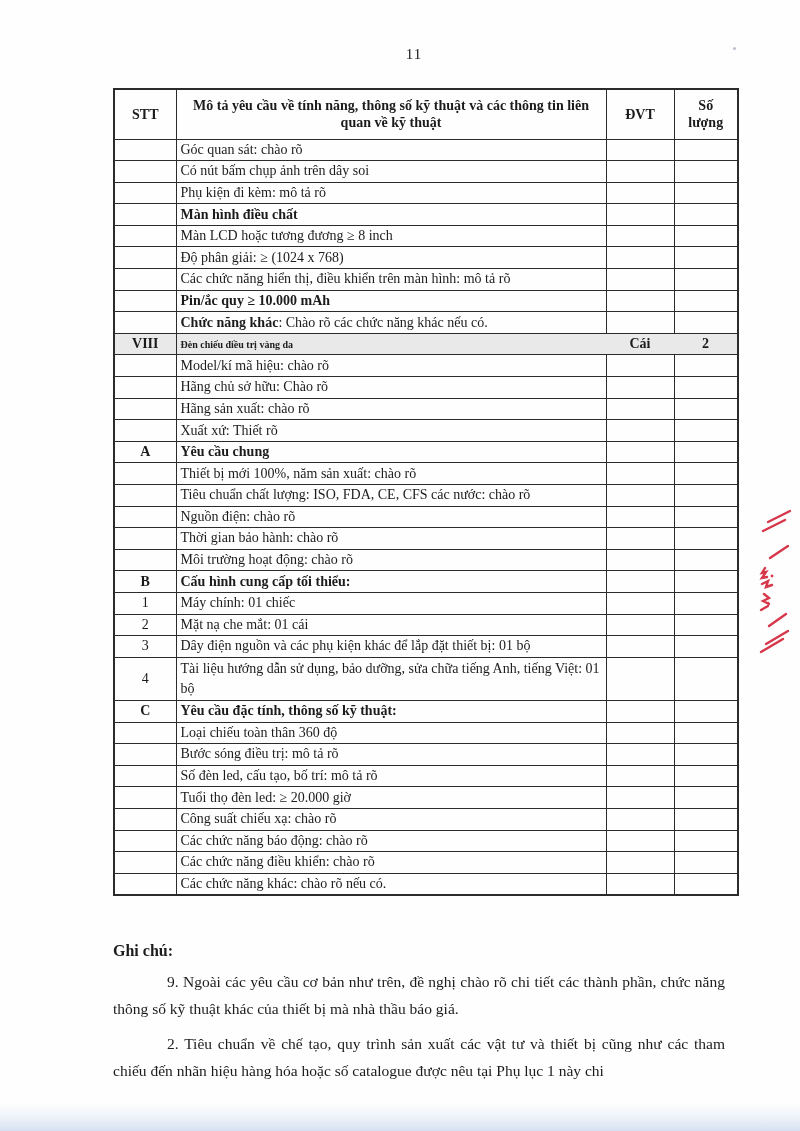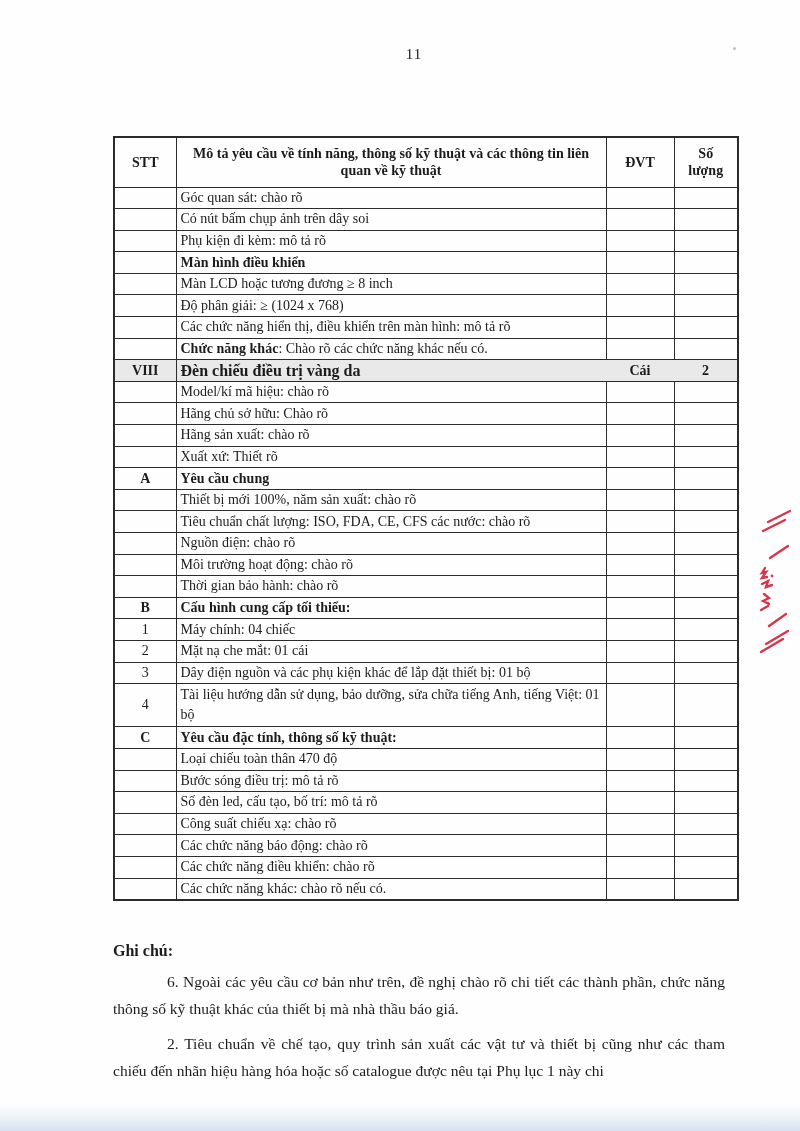--- a/index.html
+++ b/index.html
@@ -29,41 +29,41 @@
     border-collapse: collapse;
     table-layout: fixed;
     font-size: 14px;
   }
   table.spec td, table.spec th {
     border: 1px solid var(--border);
     padding: 0 4px;
     vertical-align: middle;
     overflow: hidden;
   }
-  table.spec { border: 2px solid var(--border); margin-top: 48px; }
+  table.spec { border: 2px solid var(--border); }
   col.w-stt { width: 62px; }
   col.w-desc { width: 430px; }
   col.w-dvt { width: 68px; }
   col.w-qty { width: 64px; }
   tr.hdr { height: 50px; }
   tr.hdr th {
     font-weight: bold; text-align: center; font-size: 14px;
     line-height: 1.25; padding: 2px 5px;
   }
   tbody tr { height: 21.6px; padding-left: 28px; }
   tbody tr.tall { height: 43.2px; }
   td.c-stt { text-align: center; font-weight: bold; }
   td.c-stt.plain { font-weight: normal; }
   td.c-desc { text-align: left; padding-left: 7px; white-space: nowrap; }
   tr.tall td.c-desc { white-space: normal; line-height: 1.45; }
   td.c-dvt, td.c-qty { text-align: center; }
   tr.shaded td { background: var(--shade); }
   tr.shaded td.c-desc, tr.shaded td.c-dvt { border-right: none; }
   tr.shaded td.c-dvt, tr.shaded td.c-qty { border-left: none; font-weight: bold; }
-  tr.shaded td.c-desc b { font-size: 16px; }
+  tr.shaded td.c-desc b { font-size: 10px; }
   .notes {
     position: absolute; left: 113px; top: 942px; width: 612px;
     font-size: 15.5px;
   }
   .notes-label { font-weight: bold; font-size: 16px; }
   .notes p {
     margin: 9px 0 0 0;
     text-align: justify;
     text-indent: 54px;
     line-height: 1.72;
@@ -117,39 +117,45 @@
         <td class="c-qty"></td>
       </tr>
       <tr>
         <td class="c-stt"></td>
         <td class="c-desc">Phụ kiện đi kèm: mô tả rõ</td>
         <td class="c-dvt"></td>
         <td class="c-qty"></td>
       </tr>
       <tr>
         <td class="c-stt"></td>
-        <td class="c-desc"><b>Màn hình điều khiển</b></td>
+        <td class="c-desc"><b>Màn hình điều chất</b></td>
         <td class="c-dvt"></td>
         <td class="c-qty"></td>
       </tr>
       <tr>
         <td class="c-stt"></td>
         <td class="c-desc">Màn LCD hoặc tương đương ≥ 8 inch</td>
         <td class="c-dvt"></td>
         <td class="c-qty"></td>
       </tr>
       <tr>
         <td class="c-stt"></td>
         <td class="c-desc">Độ phân giải: ≥ (1024 x 768)</td>
         <td class="c-dvt"></td>
         <td class="c-qty"></td>
       </tr>
       <tr>
         <td class="c-stt"></td>
         <td class="c-desc">Các chức năng hiển thị, điều khiển trên màn hình: mô tả rõ</td>
+        <td class="c-dvt"></td>
+        <td class="c-qty"></td>
+      </tr>
+      <tr>
+        <td class="c-stt"></td>
+        <td class="c-desc"><b>Pin/ắc quy ≥ 10.000 mAh</b></td>
         <td class="c-dvt"></td>
         <td class="c-qty"></td>
       </tr>
       <tr>
         <td class="c-stt"></td>
         <td class="c-desc"><b>Chức năng khác</b>: Chào rõ các chức năng khác nếu có.</td>
         <td class="c-dvt"></td>
         <td class="c-qty"></td>
       </tr>
       <tr class="shaded">
@@ -201,39 +207,39 @@
         <td class="c-qty"></td>
       </tr>
       <tr>
         <td class="c-stt"></td>
         <td class="c-desc">Nguồn điện: chào rõ</td>
         <td class="c-dvt"></td>
         <td class="c-qty"></td>
       </tr>
       <tr>
         <td class="c-stt"></td>
+        <td class="c-desc">Thời gian bảo hành: chào rõ</td>
+        <td class="c-dvt"></td>
+        <td class="c-qty"></td>
+      </tr>
+      <tr>
+        <td class="c-stt"></td>
         <td class="c-desc">Môi trường hoạt động: chào rõ</td>
-        <td class="c-dvt"></td>
-        <td class="c-qty"></td>
-      </tr>
-      <tr>
-        <td class="c-stt"></td>
-        <td class="c-desc">Thời gian bảo hành: chào rõ</td>
         <td class="c-dvt"></td>
         <td class="c-qty"></td>
       </tr>
       <tr>
         <td class="c-stt">B</td>
         <td class="c-desc"><b>Cấu hình cung cấp tối thiểu:</b></td>
         <td class="c-dvt"></td>
         <td class="c-qty"></td>
       </tr>
       <tr>
         <td class="c-stt plain">1</td>
-        <td class="c-desc">Máy chính: 04 chiếc</td>
+        <td class="c-desc">Máy chính: 01 chiếc</td>
         <td class="c-dvt"></td>
         <td class="c-qty"></td>
       </tr>
       <tr>
         <td class="c-stt plain">2</td>
         <td class="c-desc">Mặt nạ che mắt: 01 cái</td>
         <td class="c-dvt"></td>
         <td class="c-qty"></td>
       </tr>
       <tr>
@@ -249,33 +255,39 @@
         <td class="c-qty"></td>
       </tr>
       <tr>
         <td class="c-stt">C</td>
         <td class="c-desc"><b>Yêu cầu đặc tính, thông số kỹ thuật:</b></td>
         <td class="c-dvt"></td>
         <td class="c-qty"></td>
       </tr>
       <tr>
         <td class="c-stt"></td>
-        <td class="c-desc">Loại chiếu toàn thân 470 độ</td>
+        <td class="c-desc">Loại chiếu toàn thân 360 độ</td>
         <td class="c-dvt"></td>
         <td class="c-qty"></td>
       </tr>
       <tr>
         <td class="c-stt"></td>
         <td class="c-desc">Bước sóng điều trị: mô tả rõ</td>
         <td class="c-dvt"></td>
         <td class="c-qty"></td>
       </tr>
       <tr>
         <td class="c-stt"></td>
         <td class="c-desc">Số đèn led, cấu tạo, bố trí: mô tả rõ</td>
+        <td class="c-dvt"></td>
+        <td class="c-qty"></td>
+      </tr>
+      <tr>
+        <td class="c-stt"></td>
+        <td class="c-desc">Tuổi thọ đèn led: ≥ 20.000 giờ</td>
         <td class="c-dvt"></td>
         <td class="c-qty"></td>
       </tr>
       <tr>
         <td class="c-stt"></td>
         <td class="c-desc">Công suất chiếu xạ: chào rõ</td>
         <td class="c-dvt"></td>
         <td class="c-qty"></td>
       </tr>
       <tr>
@@ -294,21 +306,21 @@
         <td class="c-stt"></td>
         <td class="c-desc">Các chức năng khác: chào rõ nếu có.</td>
         <td class="c-dvt"></td>
         <td class="c-qty"></td>
       </tr>
     </tbody>
 </table>
 
 <div class="notes">
   <div class="notes-label">Ghi chú:</div>
-  <p>6. Ngoài các yêu cầu cơ bản như trên, đề nghị chào rõ chi tiết các thành phần, chức năng thông số kỹ thuật khác của thiết bị mà nhà thầu báo giá.</p>
+  <p>9. Ngoài các yêu cầu cơ bản như trên, đề nghị chào rõ chi tiết các thành phần, chức năng thông số kỹ thuật khác của thiết bị mà nhà thầu báo giá.</p>
   <p>2. Tiêu chuẩn về chế tạo, quy trình sản xuất các vật tư và thiết bị cũng như các tham chiếu đến nhãn hiệu hàng hóa hoặc số catalogue được nêu tại Phụ lục 1 này chi</p>
 </div>
 
 <svg class="red-marks" viewBox="0 0 62 165" xmlns="http://www.w3.org/2000/svg">
   <g stroke="#d6374a" stroke-width="2.4" stroke-linecap="round" fill="none">
     <path d="M30 30 L52 19"></path>
     <path d="M25 39 L47 28"></path>
     <path d="M32 66 L50 54"></path>
     <path d="M27 76 l-3 5 4 -1 -4 6 5 -1"></path>
     <path d="M24 92 l6 -3 -2 6 6 -2"></path>

